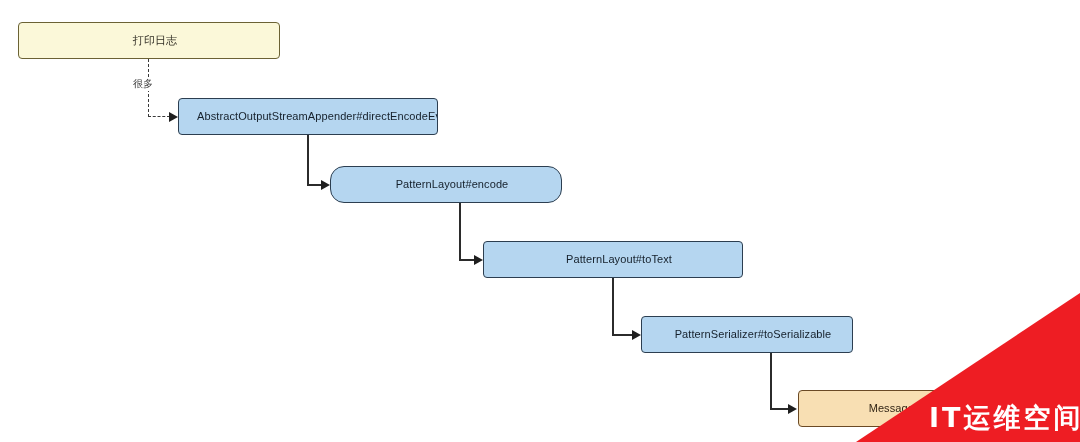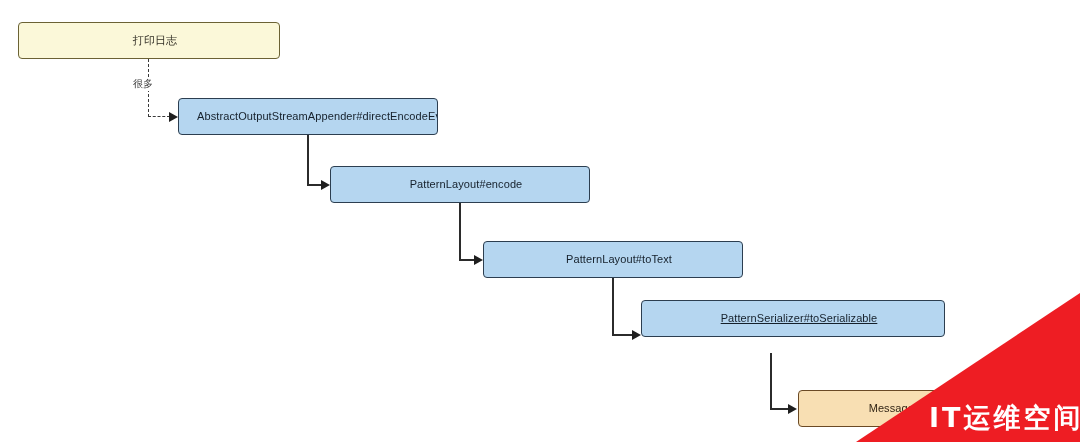--- a/index.html
+++ b/index.html
@@ -145,29 +145,29 @@
   <div class="arrow-right" style="left:788px; top:404px;"></div>
 
   <div class="node yellow" style="left:18px; top:22px; width:262px; height:37px;">
     <span class="node-label">打印日志</span>
   </div>
 
   <div class="node blue" style="left:178px; top:98px; width:260px; height:37px;">
     <span class="node-label">AbstractOutputStreamAppender#directEncodeEvent</span>
   </div>
 
-  <div class="node blue" style="left:330px; top:166px; width:260px; height:37px;">
+  <div class="node blue" style="left:330px; top:166px; width:232px; height:37px;border-radius:14px;">
     <span class="node-label">PatternLayout#encode</span>
   </div>
 
   <div class="node blue" style="left:483px; top:241px; width:260px; height:37px;">
     <span class="node-label">PatternLayout#toText</span>
   </div>
 
-  <div class="node blue" style="left:641px; top:300px; width:304px; height:37px;text-decoration:underline;">
+  <div class="node blue" style="left:641px; top:316px; width:212px; height:37px;">
     <span class="node-label">PatternSerializer#toSerializable</span>
   </div>
 
   <div class="node orange" style="left:798px; top:390px; width:260px; height:37px;">
     <span class="node-label">MessagePatternConverter</span>
   </div>
 
   <svg id="watermark" viewBox="0 0 1080 442" width="1080" height="442" preserveAspectRatio="none">
     <polygon points="1080,293 1080,442 856,442" fill="#ee1d23"></polygon>
   </svg>

